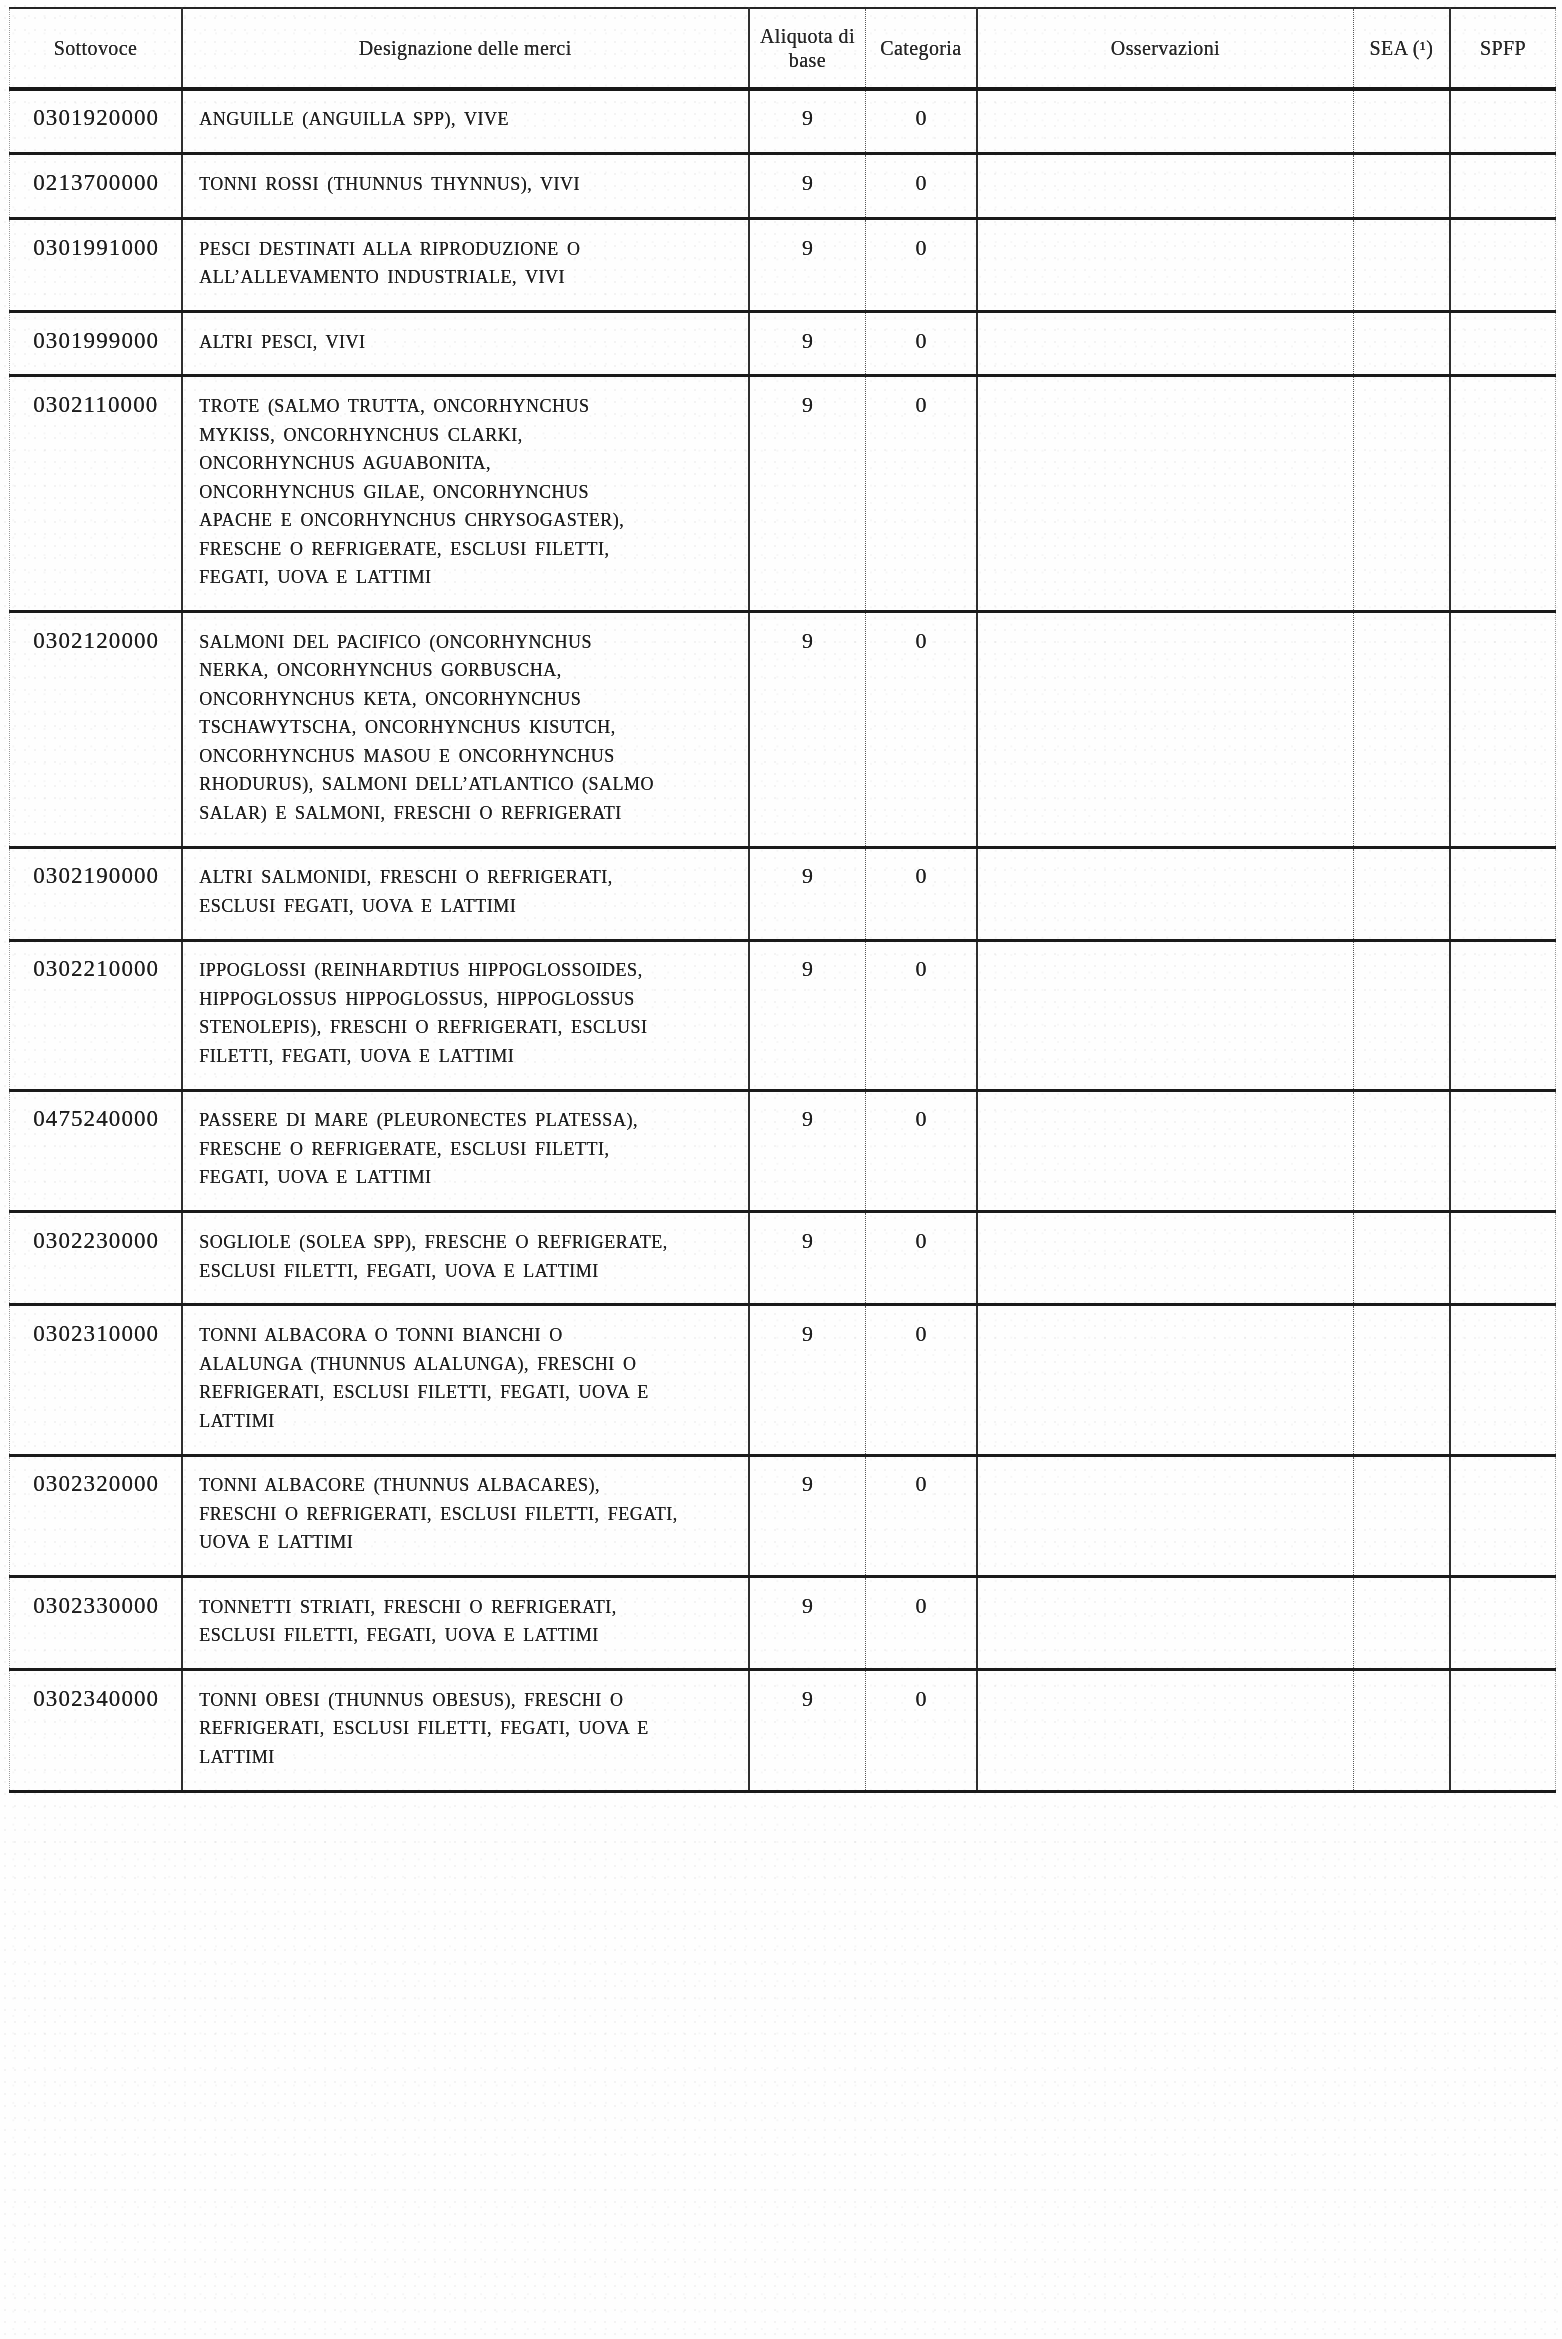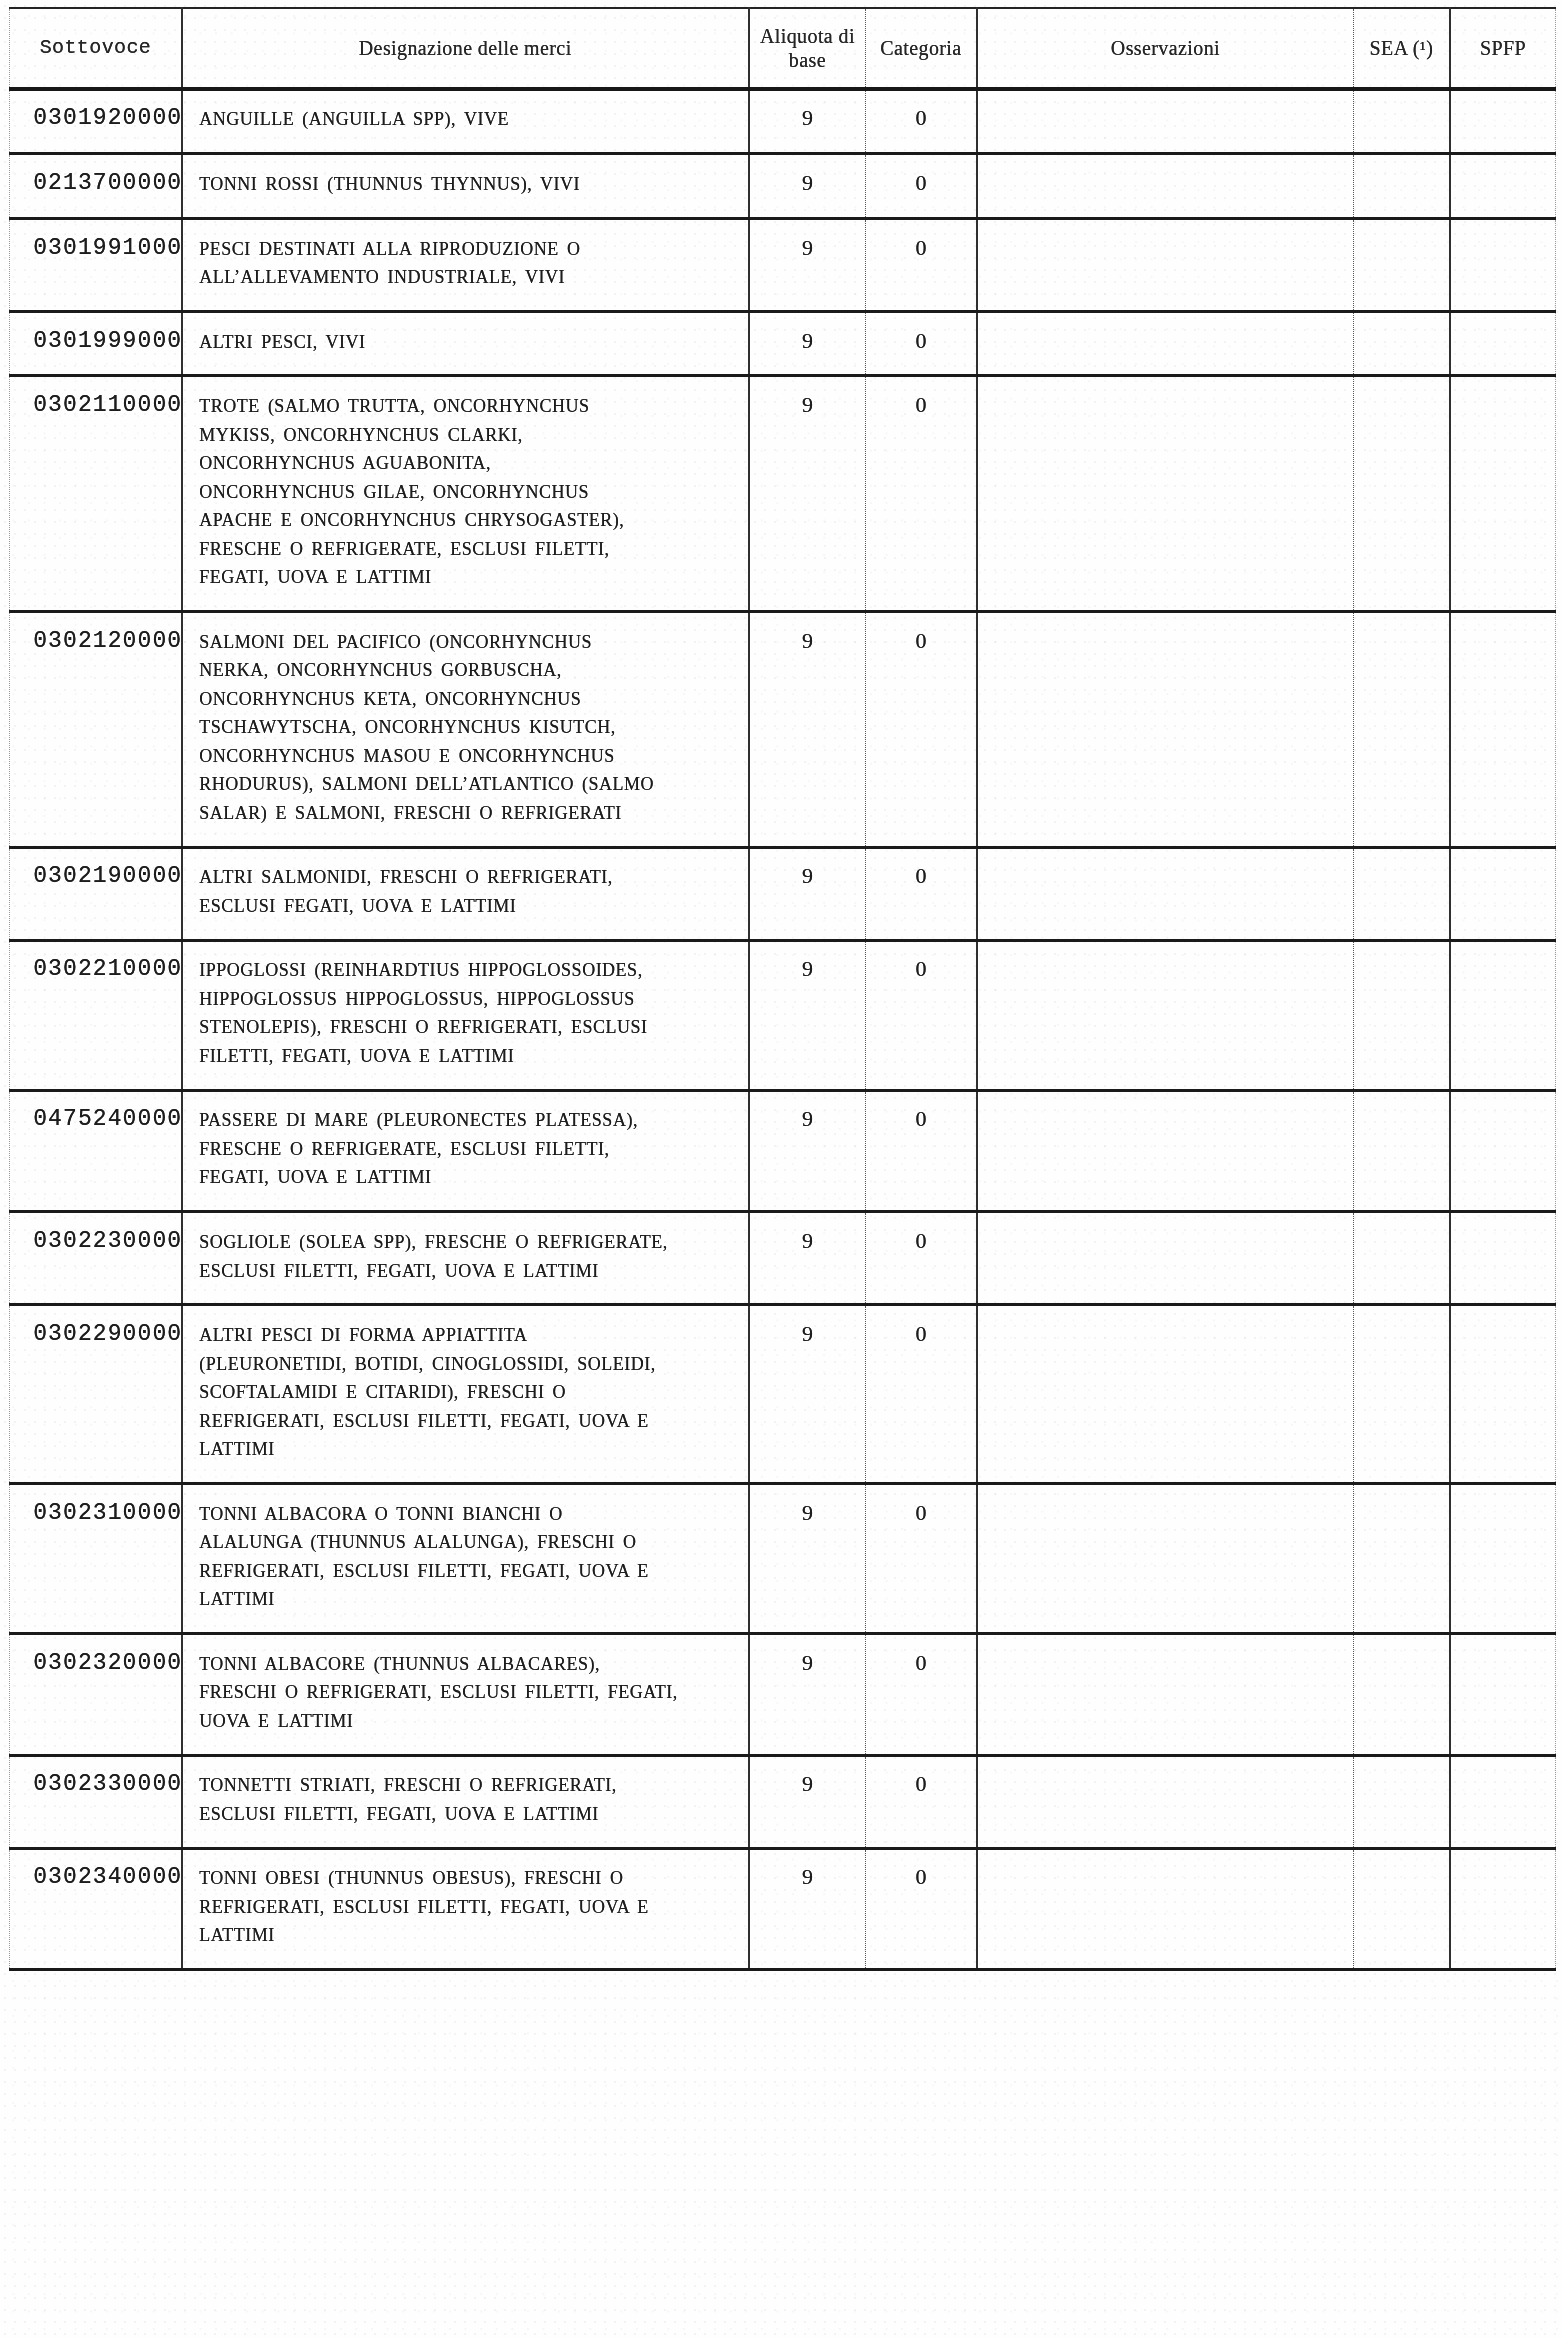--- a/index.html
+++ b/index.html
@@ -29,21 +29,21 @@
     border-top: 2.8px solid #242424;
     border-bottom: 3.7px solid #191919;
     border-left: 0.9px dotted #9a9a9a;
     border-right: 0.9px dotted #9a9a9a;
   }
   th, td {
     border-left: 2.8px solid #2f2f2f;
     vertical-align: top;
     text-shadow: 0 0 0.6px rgba(20,20,20,0.85);
   }
-  th:first-child, td:first-child { border-left: none; font-family: Liberation Mono, monospace; }
+  th:first-child, td:first-child { border-left: none; }
   
   th:nth-child(4), td:nth-child(4),
   th:nth-child(6), td:nth-child(6) {
     border-left: 1.8px dotted #565656;
   }
   thead th {
     border-bottom: 4.6px solid #171717;
     font-size: 20px;
     font-weight: normal;
     text-align: center;
@@ -205,33 +205,20 @@
     <td class="code">0302230000</td>
     <td class="desc">SOGLIOLE (SOLEA SPP), FRESCHE O REFRIGERATE,
 ESCLUSI FILETTI, FEGATI, UOVA E LATTIMI</td>
     <td class="num">9</td>
     <td class="num">0</td>
     <td class="empty"></td>
     <td class="empty"></td>
     <td class="empty"></td>
   </tr>
         <tr>
-    <td class="code">0302290000</td>
-    <td class="desc">ALTRI PESCI DI FORMA APPIATTITA
-(PLEURONETIDI, BOTIDI, CINOGLOSSIDI, SOLEIDI,
-SCOFTALAMIDI E CITARIDI), FRESCHI O
-REFRIGERATI, ESCLUSI FILETTI, FEGATI, UOVA E
-LATTIMI</td>
-    <td class="num">9</td>
-    <td class="num">0</td>
-    <td class="empty"></td>
-    <td class="empty"></td>
-    <td class="empty"></td>
-  </tr>
-        <tr>
     <td class="code">0302310000</td>
     <td class="desc">TONNI ALBACORA O TONNI BIANCHI O
 ALALUNGA (THUNNUS ALALUNGA), FRESCHI O
 REFRIGERATI, ESCLUSI FILETTI, FEGATI, UOVA E
 LATTIMI</td>
     <td class="num">9</td>
     <td class="num">0</td>
     <td class="empty"></td>
     <td class="empty"></td>
     <td class="empty"></td>

